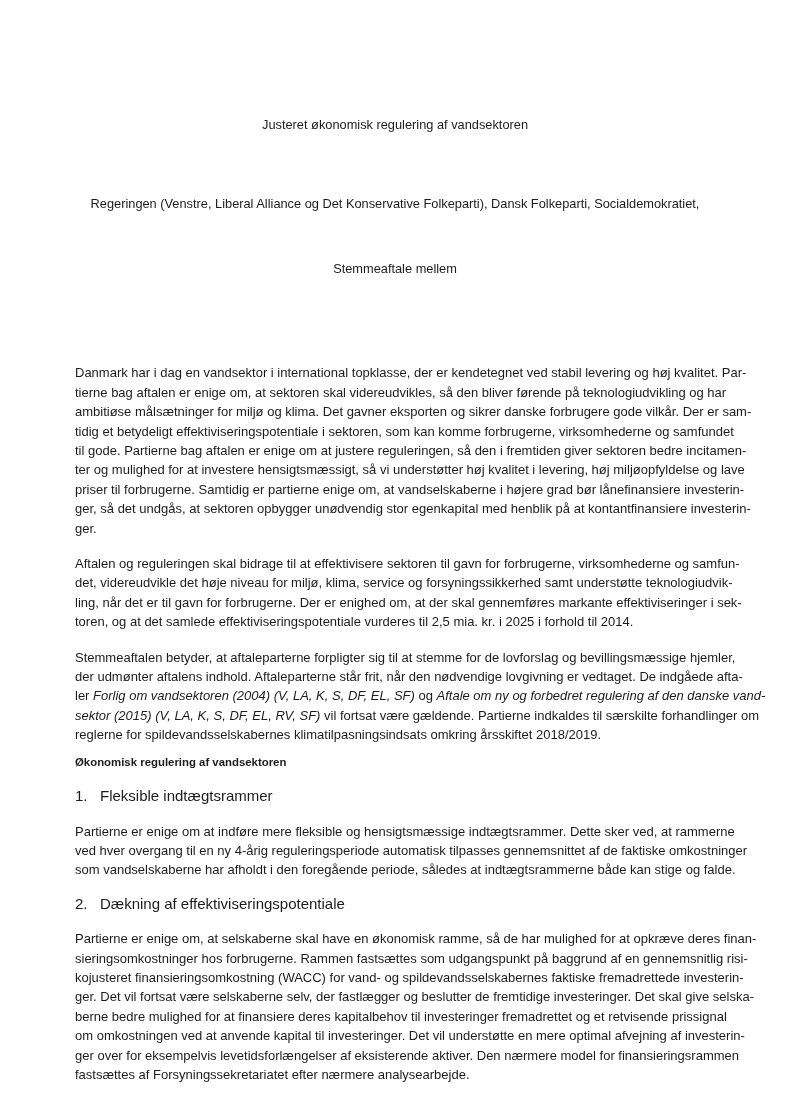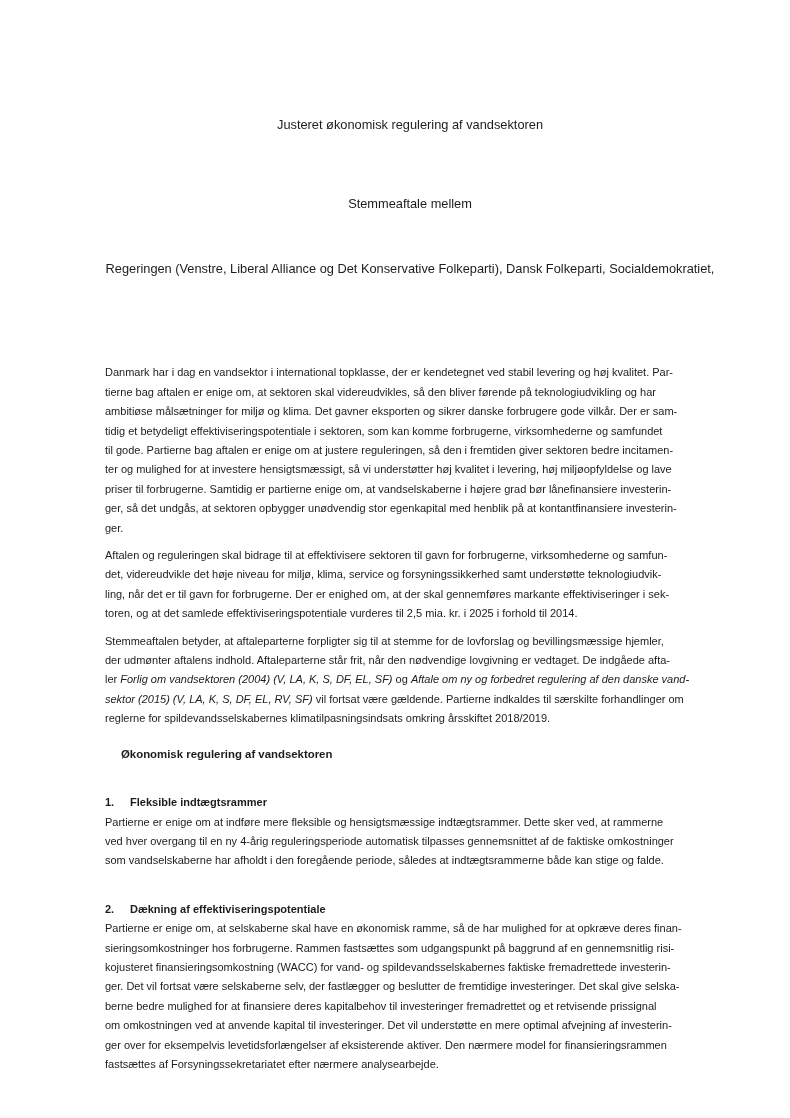--- a/index.html
+++ b/index.html
@@ -11,76 +11,76 @@
     width: 790px;
     height: 1118px;
     overflow: hidden;
     font-family: "Liberation Sans", sans-serif;
     color: #1c1c1c;
   }
   .page {
     box-sizing: border-box;
     width: 790px;
     height: 1118px;
-    padding: 115px 60px 0 105px;
+    padding: 115px 60px 0 75px;
     background: #ffffff;
   }
   h1.doc-title {
     font-size: 12.8px;
     font-weight: normal;
     text-align: center;
     line-height: 20px;
     margin: 0 15px 14px 0;
     white-space: pre;
   }
   .subtitle {
     font-size: 12.8px;
     text-align: center;
     line-height: 21.8px;
     margin: 0 15px 40px 0;
     white-space: pre;
   }
   .para {
-    font-size: 11px;
+    font-size: 13px;
     line-height: 19.4px;
-    margin: 0 0 8px 0;
+    margin: 16px 0 8px 0;
     white-space: pre;
   }
   h2.section-heading {
     font-size: 11.4px;
     font-weight: bold;
     line-height: 19.4px;
-    margin: 16px;
+    margin: 0;
     white-space: pre;
   }
   h3.item-heading {
-    font-size: 11px;
-    font-weight: bold;
+    font-size: 15px;
+    font-weight: normal;
     line-height: 19.4px;
-    margin: 29px 0 0 0;
+    margin: 14px 0 0 0;
     white-space: pre;
   }
   h3.item-heading .num {
     display: inline-block;
     min-width: 25px;
   }
   .italic {
     font-style: italic;
   }
 </style>
 </head>
 <body>
 
 <div class="page">
 
   <h1 class="doc-title">Justeret økonomisk regulering af vandsektoren</h1>
 
   <div class="subtitle">
+    <div>Regeringen (Venstre, Liberal Alliance og Det Konservative Folkeparti), Dansk Folkeparti, Socialdemokratiet,</div>
     <div>Stemmeaftale mellem</div>
-    <div>Regeringen (Venstre, Liberal Alliance og Det Konservative Folkeparti), Dansk Folkeparti, Socialdemokratiet,</div>
   </div>
 
   <p class="para">Danmark har i dag en vandsektor i international topklasse, der er kendetegnet ved stabil levering og høj kvalitet. Par-
 tierne bag aftalen er enige om, at sektoren skal videreudvikles, så den bliver førende på teknologiudvikling og har
 ambitiøse målsætninger for miljø og klima. Det gavner eksporten og sikrer danske forbrugere gode vilkår. Der er sam-
 tidig et betydeligt effektiviseringspotentiale i sektoren, som kan komme forbrugerne, virksomhederne og samfundet
 til gode. Partierne bag aftalen er enige om at justere reguleringen, så den i fremtiden giver sektoren bedre incitamen-
 ter og mulighed for at investere hensigtsmæssigt, så vi understøtter høj kvalitet i levering, høj miljøopfyldelse og lave
 priser til forbrugerne. Samtidig er partierne enige om, at vandselskaberne i højere grad bør lånefinansiere investerin-
 ger, så det undgås, at sektoren opbygger unødvendig stor egenkapital med henblik på at kontantfinansiere investerin-

